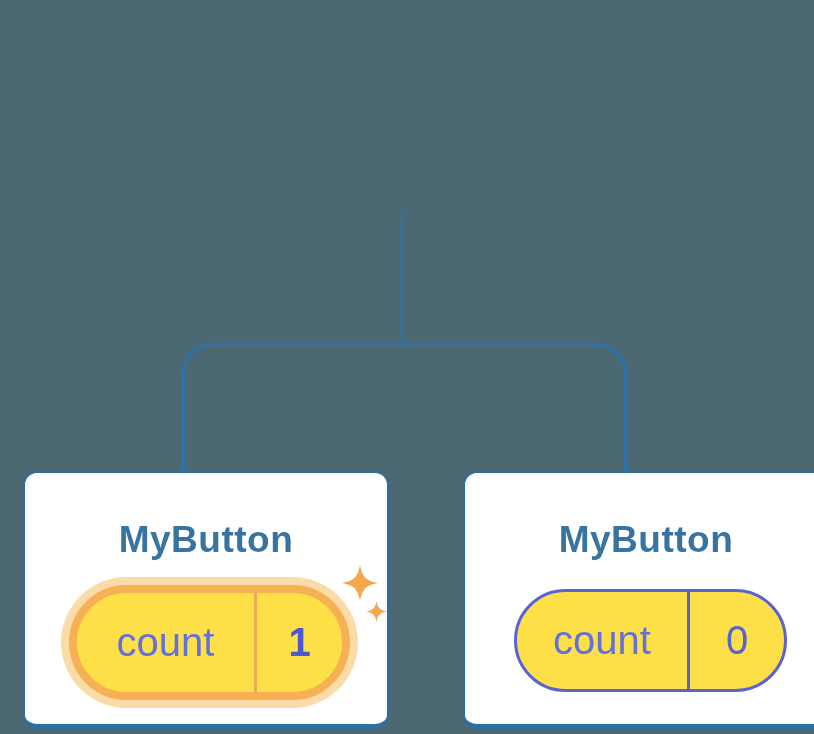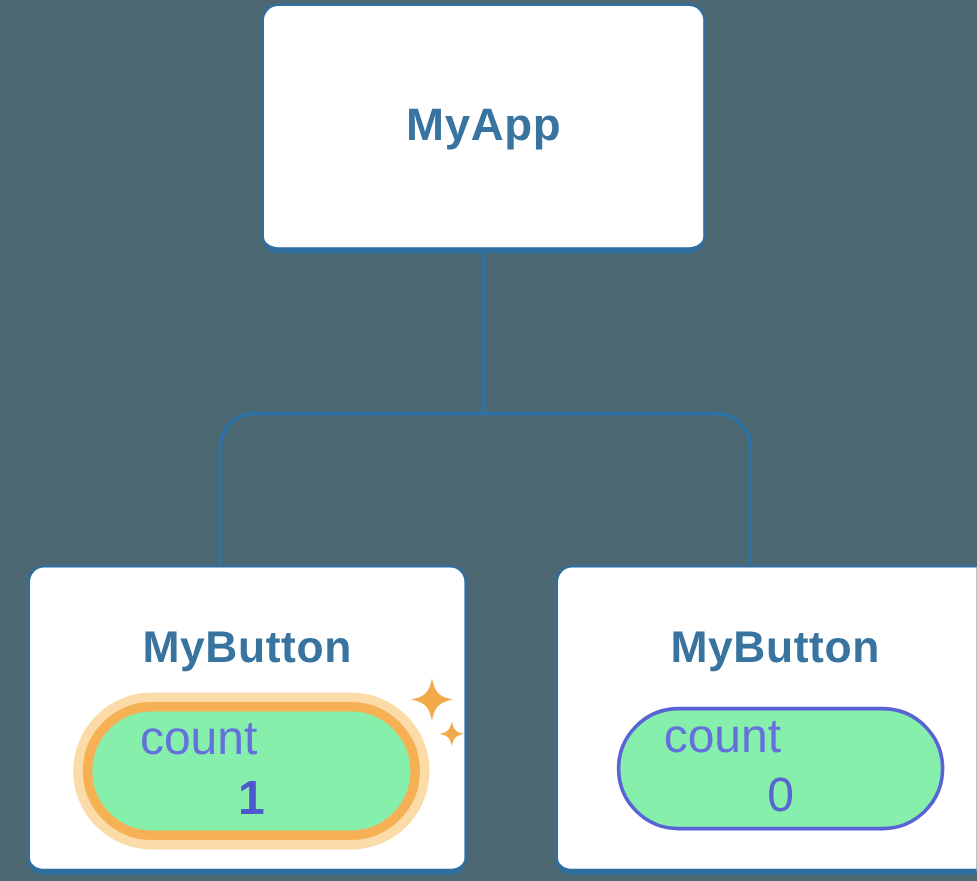--- a/index.html
+++ b/index.html
@@ -60,25 +60,24 @@
   .node-child-right { left: 443px; }
   .node-child .node-title {
     position: absolute;
     left: 0; right: 0; top: 46px;
     font-size: 37px;
   }
   
   .pill {
     position: absolute;
     box-sizing: border-box;
-    background: #86efac;
+    background: #fde047;
     display: flex;
     align-items: stretch;
     overflow: hidden;
-    flex-direction: column;
   }
   .pill-normal {
     left: 49px; top: 116px;
     width: 273px; height: 103px;
     border: 3px solid #5A63D3;
     border-radius: 52px;
   }
   .pill-highlight {
     left: 44px; top: 112px;
     width: 281px; height: 115px;
@@ -116,23 +115,20 @@
   
   .sparkle { position: absolute; z-index: 3; }
   .sparkle-big   { left: 317px; top: 92px;  width: 36px; height: 36px; }
   .sparkle-small { left: 341px; top: 128px; width: 21px; height: 21px; }
 </style>
 </head>
 <body>
 
 <div class="canvas">
 
-  <div class="node node-root">
-    <span class="node-title">MyApp</span>
-  </div>
 
   <div class="stem"></div>
   <div class="branch"></div>
 
   <div class="node node-child node-child-left">
     <div class="node-title">MyButton</div>
 
     <div class="pill pill-highlight">
       <span class="pill-label">count</span>
       <span class="pill-divider"></span>

